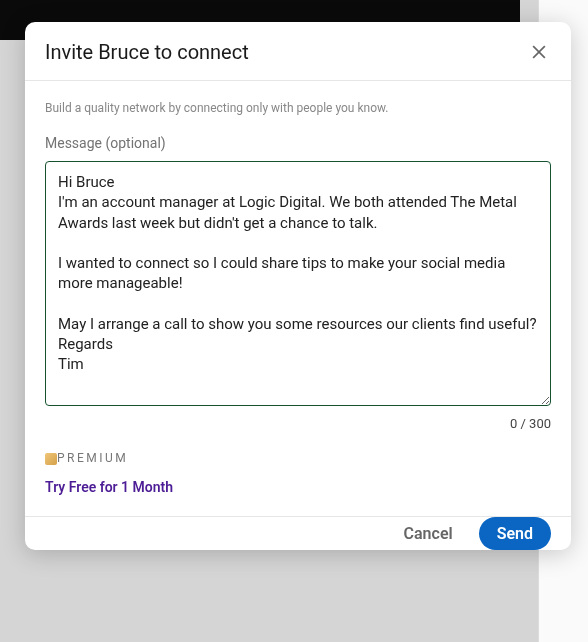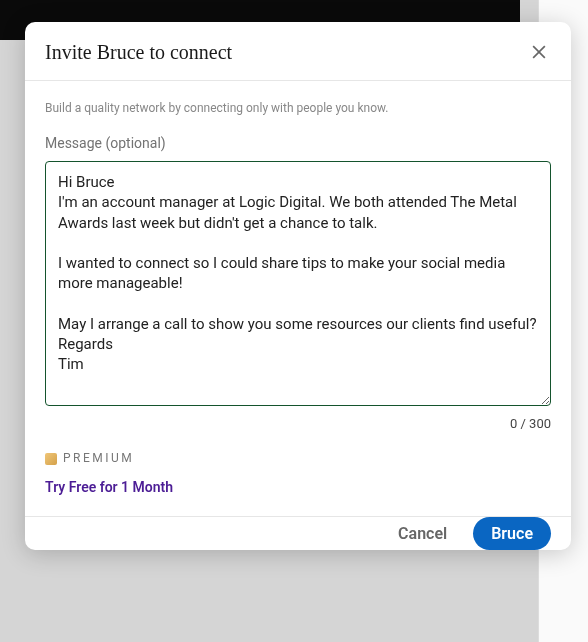--- a/index.html
+++ b/index.html
@@ -52,21 +52,20 @@
       padding: 18px 20px 16px 20px;
       border-bottom: 1px solid #e6e6e6;
       display: flex;
       justify-content: space-between;
       align-items: center;
     }
     .modal-title {
       font-size: 20px;
       font-weight: 400;
       color: #1a1a1a;
-      font-family: Liberation Serif, serif;
     }
     .close-btn {
       width: 24px;
       height: 24px;
       display: flex;
       align-items: center;
       justify-content: center;
       cursor: pointer;
       color: #666;
     }
@@ -110,21 +109,21 @@
     .premium-section {
       margin-top: 20px;
     }
     .premium-label {
       font-size: 12px;
       letter-spacing: 2.5px;
       color: #777;
       font-weight: 400;
       display: flex;
       align-items: flex-end;
-      gap: 6px;
+      gap: 0;
     }
     .premium-icon {
       width: 12px;
       height: 12px;
       background: linear-gradient(135deg, #f0c678, #d4a14a);
       border-radius: 2px;
     }
     .premium-desc {
       font-size: 14px;
       color: #888;
@@ -201,15 +200,15 @@
       <div class="premium-label">
         <span class="premium-icon"></span>
         <span>PREMIUM</span>
       </div>
       <a class="premium-link">Try Free for 1 Month</a>
     </div>
   </div>
 
   <div class="modal-footer">
     <button class="btn btn-cancel">Cancel</button>
-    <button class="btn btn-send">Bruce</button>
+    <button class="btn btn-send">Send</button>
   </div>
 </div>
 
 </body></html>

